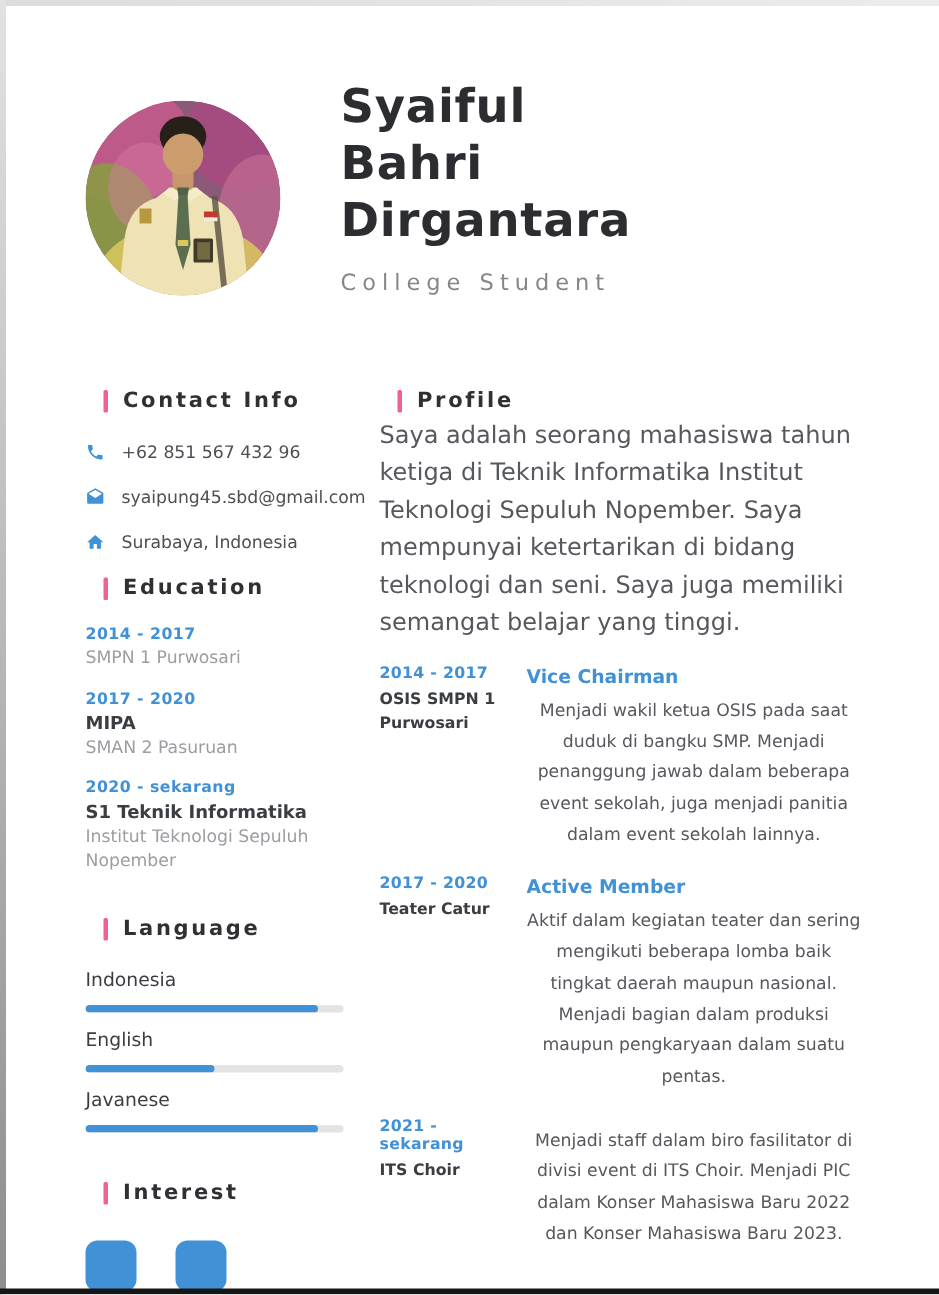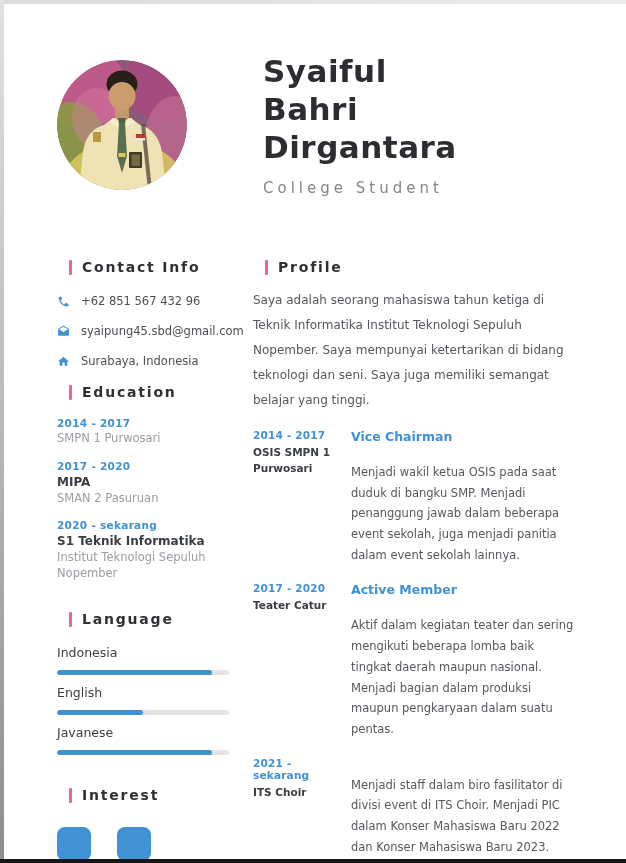--- a/index.html
+++ b/index.html
@@ -10,21 +10,21 @@
     --gray:#9A9DA2;
   }
   html,body{margin:0;padding:0;background:#ffffff;}
   body{font-family:"DejaVu Sans","Liberation Sans",sans-serif;color:var(--dark);}
   .page{position:relative;width:626px;height:863px;background:#fff;overflow:hidden;box-sizing:border-box;}
   .edge-top{position:absolute;top:0;left:0;right:0;height:4px;background:linear-gradient(to right,#dcdcdc,#ececec);}
   .edge-left{position:absolute;top:0;left:0;bottom:0;width:4px;background:linear-gradient(to bottom,#e2e2e2,#8d8d8d);}
   .edge-bottom{position:absolute;bottom:0;left:0;right:0;height:4px;background:#161616;}
 
   
-  .header{display:flex;padding:52px 56px 0 57px;gap:76px;align-items:center;}
+  .header{display:flex;padding:52px 56px 0 57px;gap:40px;align-items:flex-end;}
   .photo-wrap{width:130px;height:130px;border-radius:50%;overflow:hidden;flex-shrink:0;}
   .name{font-size:31px;line-height:38px;font-weight:bold;letter-spacing:.5px;color:#2b2d31;}
   .name span{display:block;}
   .subtitle{margin-top:13px;font-size:15px;letter-spacing:4px;color:#85868B;}
 
   
   .columns{display:flex;padding:0 52px 0 57px;margin-top:62px;}
   .col-left{width:172px;flex-shrink:0;margin-right:24px;}
   .col-right{flex:1;min-width:0;}
 
@@ -56,32 +56,32 @@
   .lang-track{height:5px;background:#E4E4E6;border-radius:3px;overflow:hidden;}
   .lang-fill{height:100%;background:var(--blue);border-radius:3px;}
 
   
   .section-interest{margin-top:32px;}
   .interest-items{margin-top:24px;display:flex;gap:26px;}
   .interest-item{display:flex;align-items:center;gap:12px;}
   .interest-icon-box{width:34px;height:34px;border-radius:8px;background:var(--blue);display:flex;align-items:center;justify-content:center;flex-shrink:0;}
 
   
-  .profile-text{margin-top:13px;font-size:12px;line-height:25px;color:var(--mid);}
+  .profile-text{margin-top:2px;font-size:16px;line-height:25px;color:var(--mid);}
 
   
   .section-experiences{margin-top:15px;}
   .exp-items{margin-top:16px;}
   .exp-item{display:flex;margin-bottom:17px;}
   .exp-left{width:90px;flex-shrink:0;padding-right:8px;}
   .exp-period{font-size:10.5px;font-weight:bold;color:var(--blue);letter-spacing:.2px;}
   .exp-org{font-size:10.5px;font-weight:bold;color:#3A3D42;margin-top:4px;line-height:1.5;}
   .exp-right{flex:1;min-width:0;}
   .exp-role{font-size:12.5px;font-weight:600;color:var(--blue);}
-  .exp-desc{margin-top:18px;font-size:11.5px;line-height:1.8;color:var(--mid);}
+  .exp-desc{margin-top:5px;font-size:11.5px;line-height:1.8;color:var(--mid);text-align:center;}
 </style>
 </head>
 <body>
 
 <div class="page">
   <div class="edge-top"></div>
   <div class="edge-left"></div>
   <div class="edge-bottom"></div>
 
   <div class="header">

